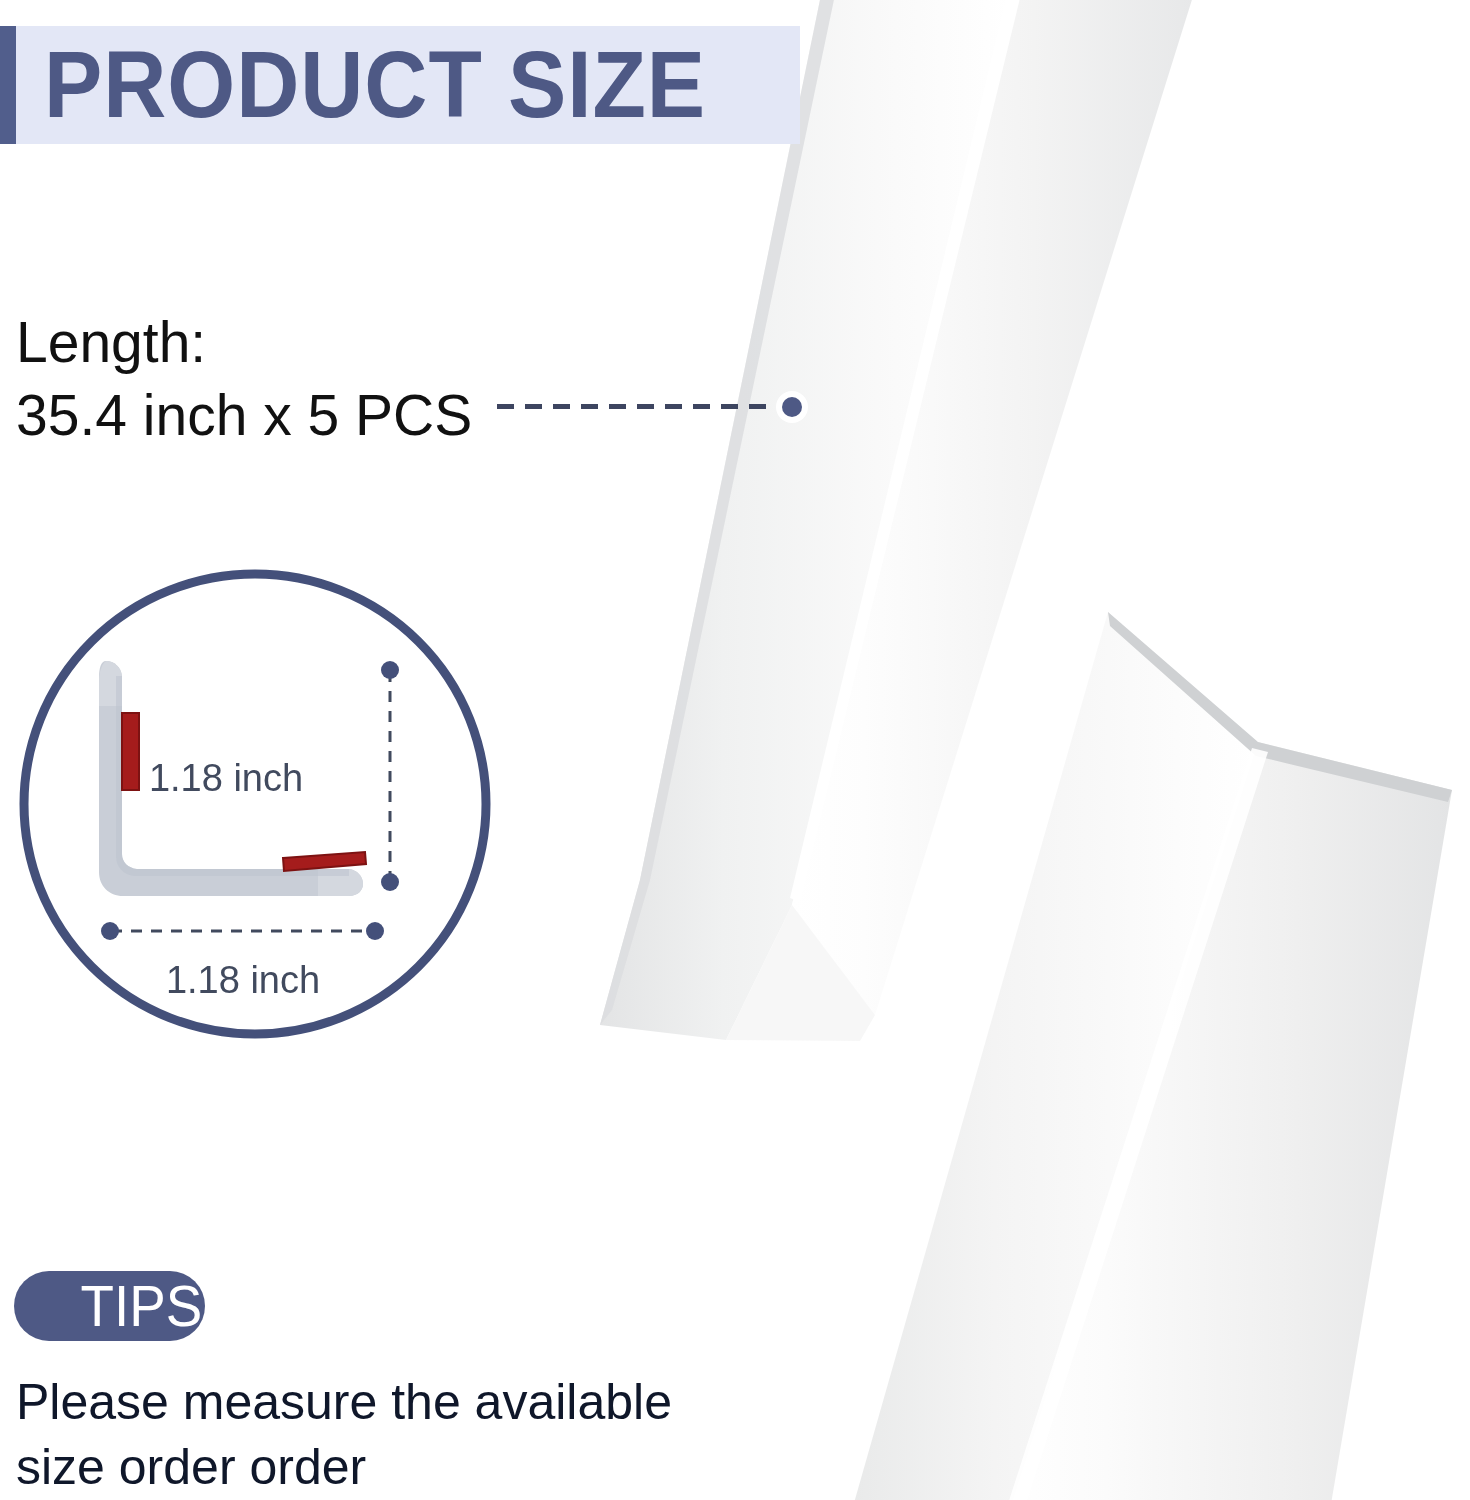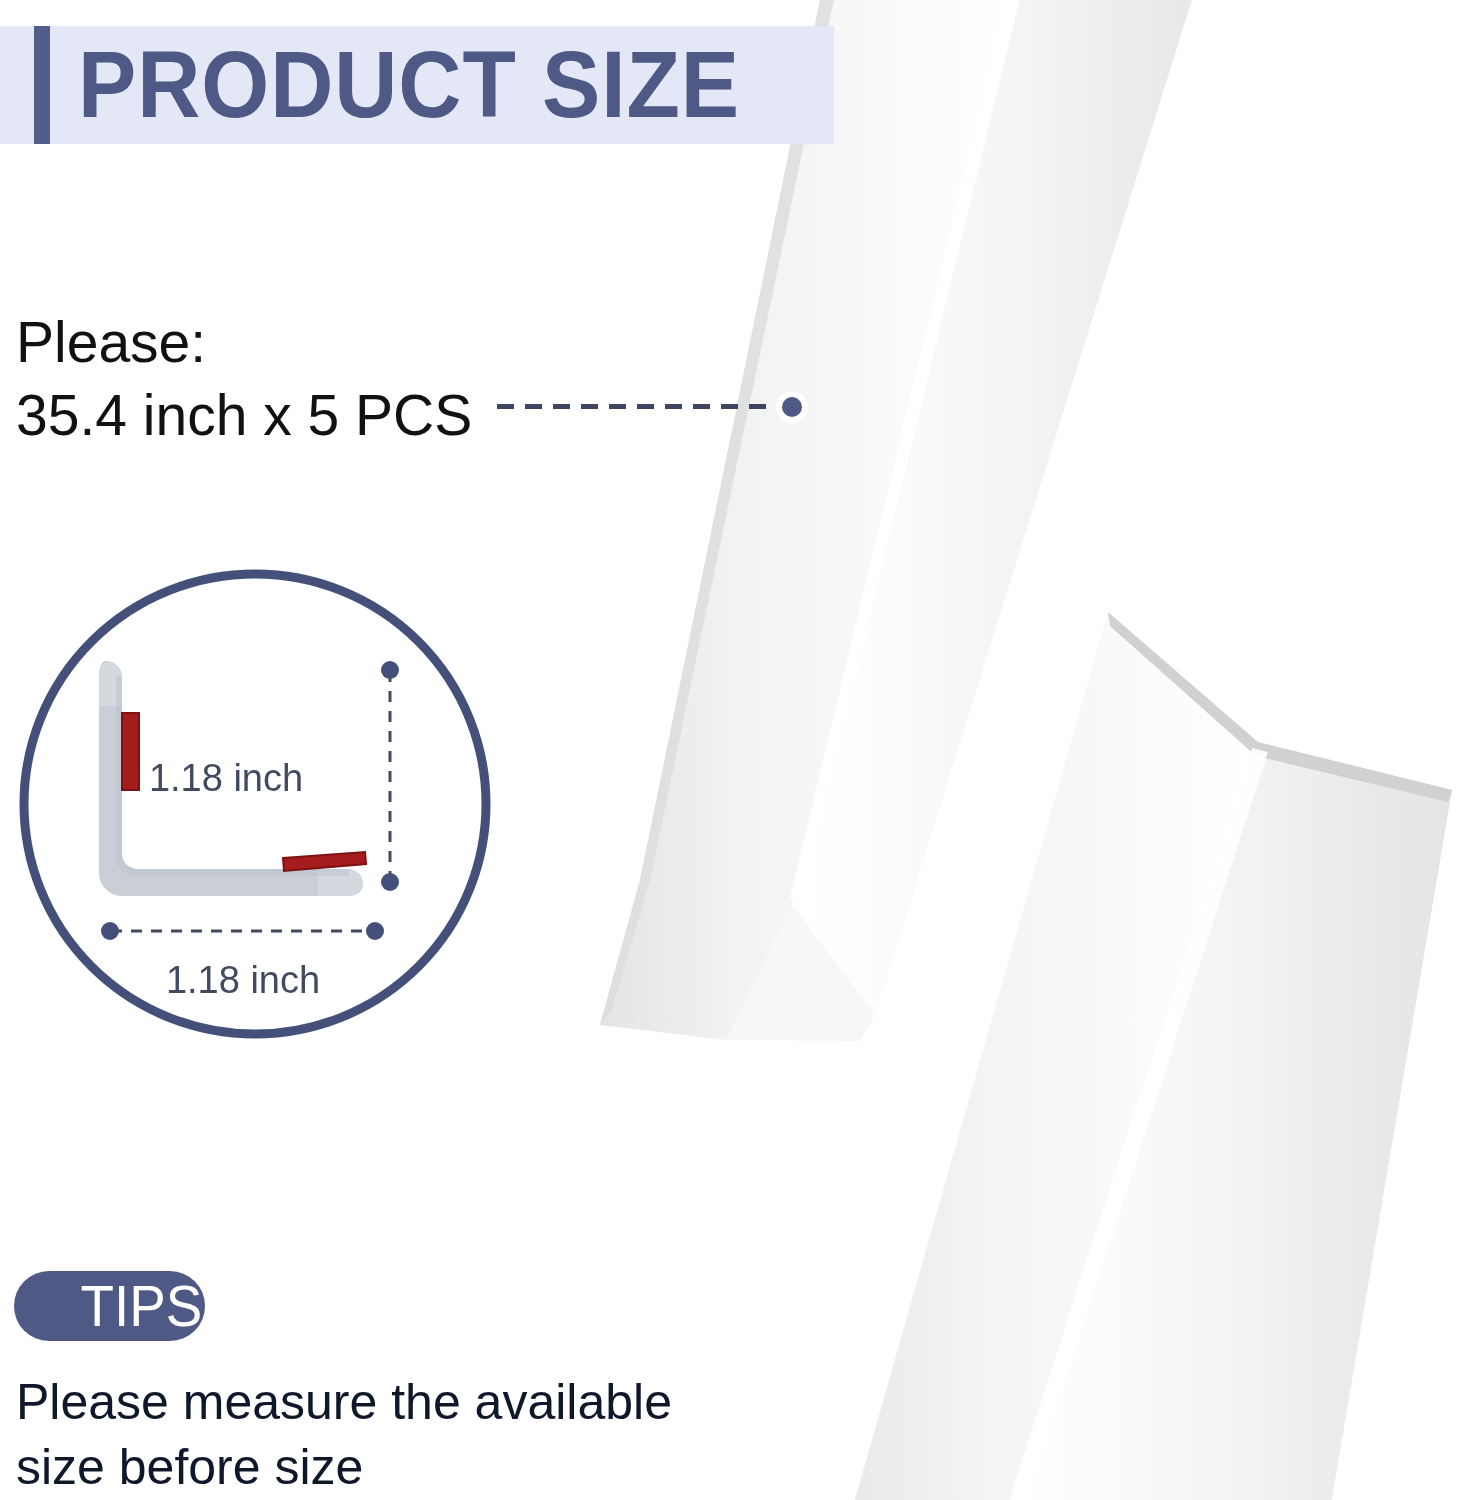--- a/index.html
+++ b/index.html
@@ -37,21 +37,20 @@
   
   .header-band {
     position: absolute;
     left: 0;
     top: 26px;
     width: 800px;
     height: 118px;
     background: #e3e7f6;
     display: flex;
     align-items: center;
-    padding-left: 34px;
   }
   .header-accent {
     width: 16px;
     height: 118px;
     background: #515e8c;
     flex: 0 0 auto;
   }
   .header-title {
     margin-left: 28px;
     font-family: "Liberation Sans Narrow", "Liberation Sans", sans-serif;
@@ -219,21 +218,21 @@
       <path d="M 1252 748 L 1268 752 L 1024 1510 L 1006 1510 Z" fill="#ffffff" opacity="0.9"></path>
     </g>
   </svg>
 
   <div class="header-band">
     <div class="header-accent"></div>
     <div class="header-title">PRODUCT SIZE</div>
   </div>
 
   <div class="length-block">
-    <span class="length-line">Please:</span>
+    <span class="length-line">Length:</span>
     <span class="length-line">35.4 inch x 5 PCS</span>
   </div>
 
   <div class="leader">
     <div class="leader-dash"></div>
     <div class="leader-dot"></div>
   </div>
 
   <svg class="detail-circle" viewBox="0 0 474 474" width="474" height="474" xmlns="http://www.w3.org/2000/svg">
 
@@ -278,16 +277,16 @@
 
     <text x="208" y="225" font-family="Liberation Sans, sans-serif" font-size="38" fill="#414a5e" text-anchor="middle">1.18 inch</text>
     <text x="225" y="427" font-family="Liberation Sans, sans-serif" font-size="38" fill="#414a5e" text-anchor="middle">1.18 inch</text>
   </svg>
 
   <div class="tips-pill">
     <span class="tips-pill-label">TIPS</span>
   </div>
   <div class="tips-body">
     <span class="tips-line">Please measure the available</span>
-    <span class="tips-line">size before size</span>
+    <span class="tips-line">size order order</span>
   </div>
 
 </div>
 
 </body></html>

